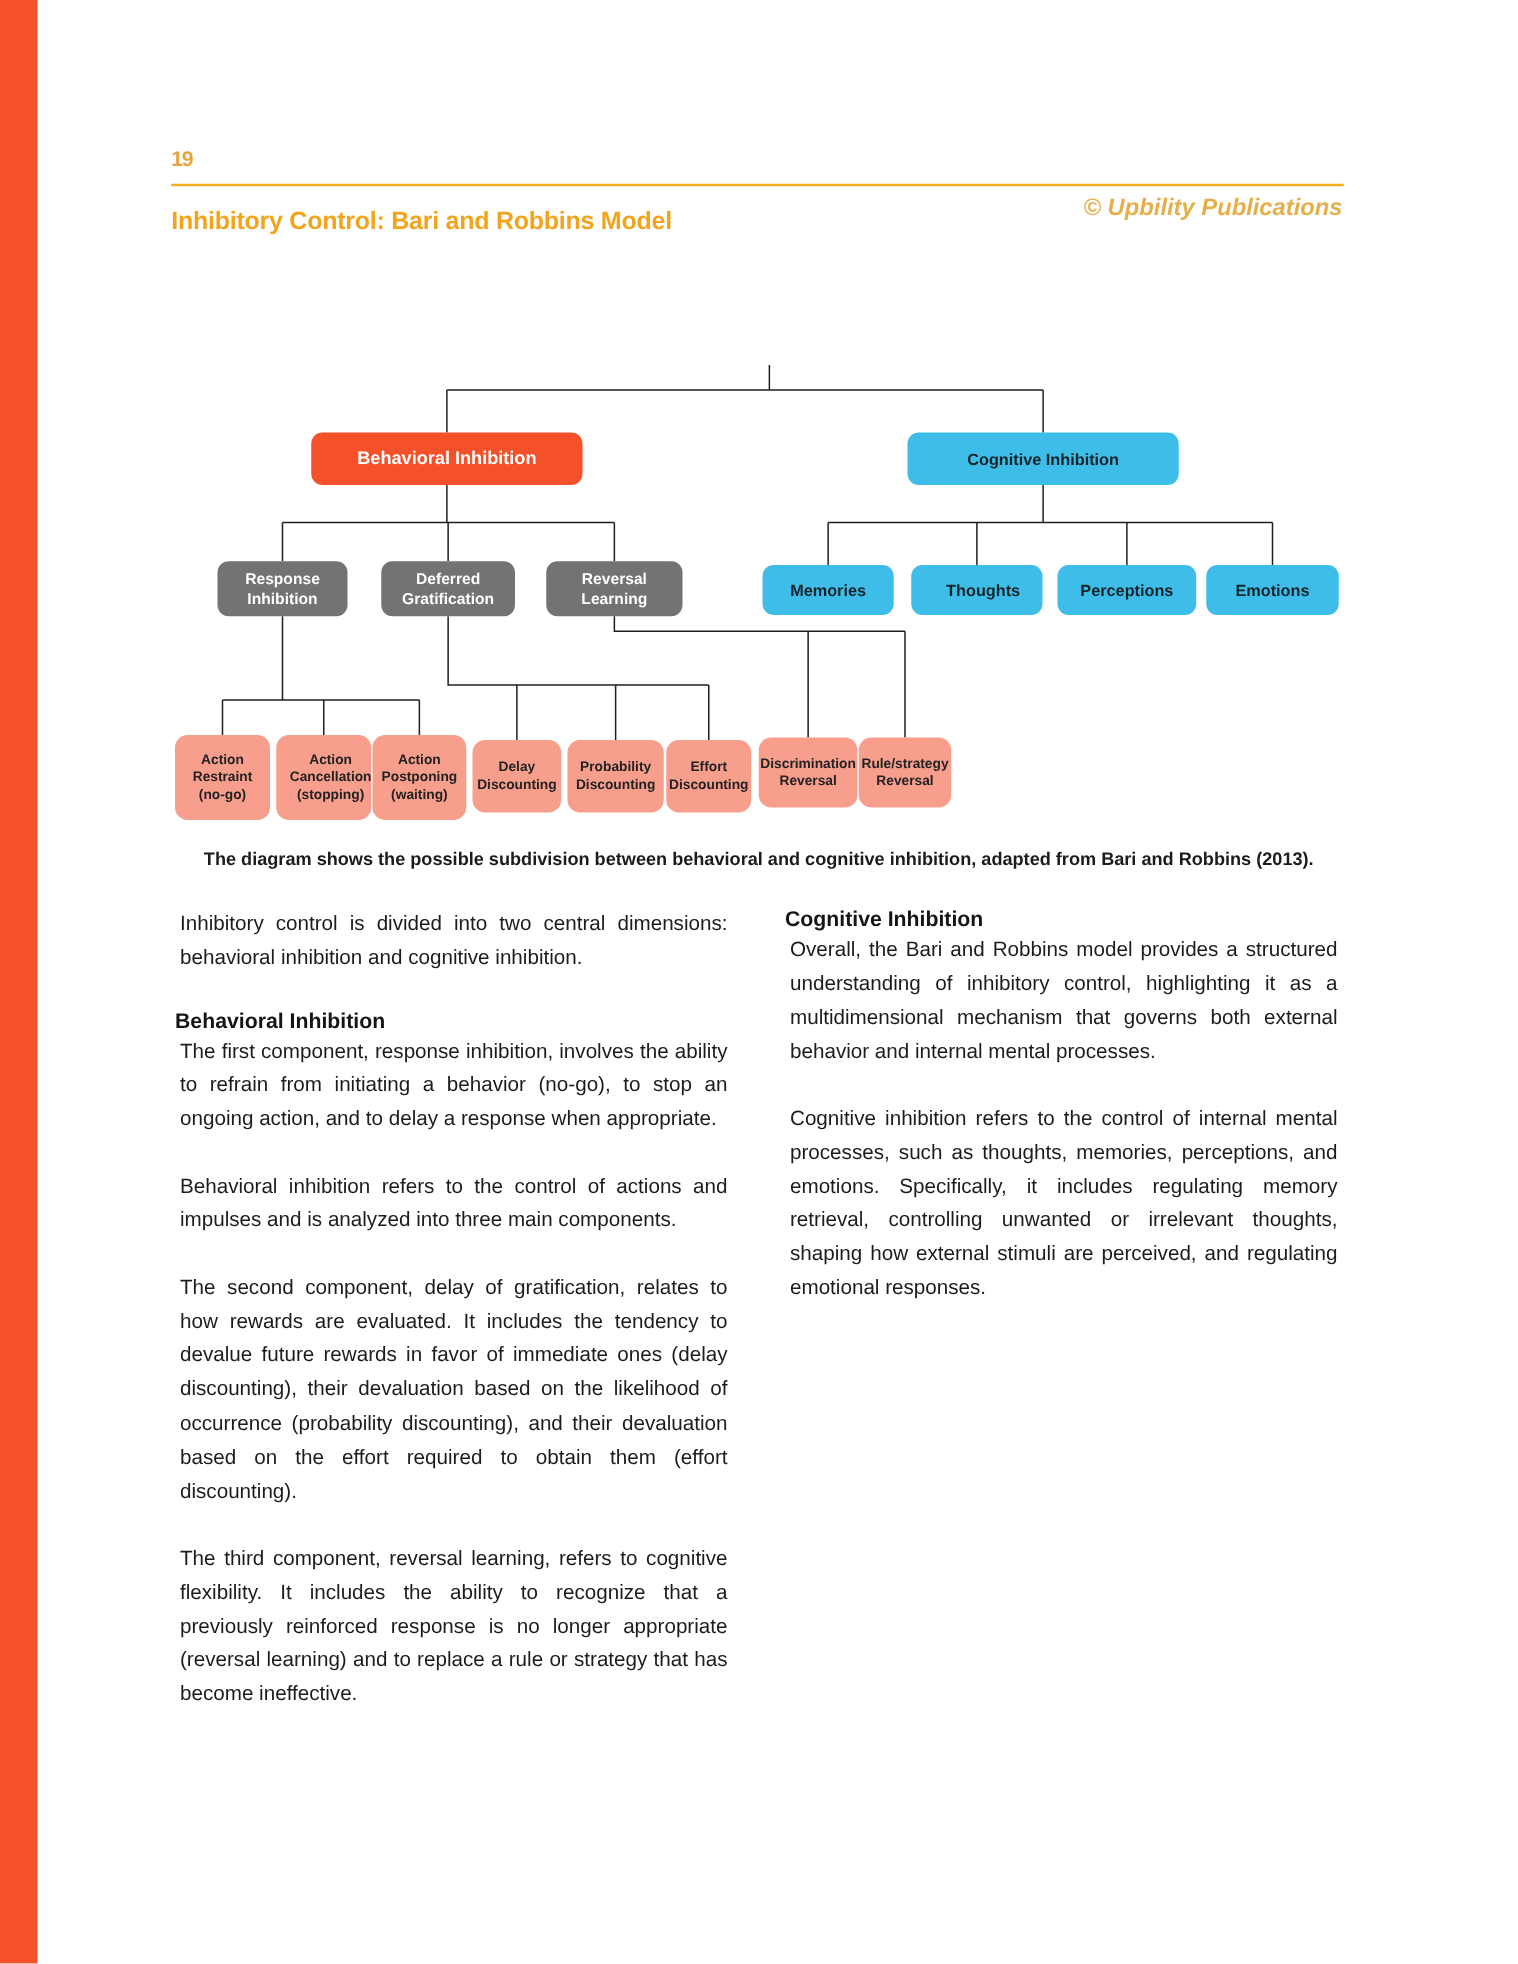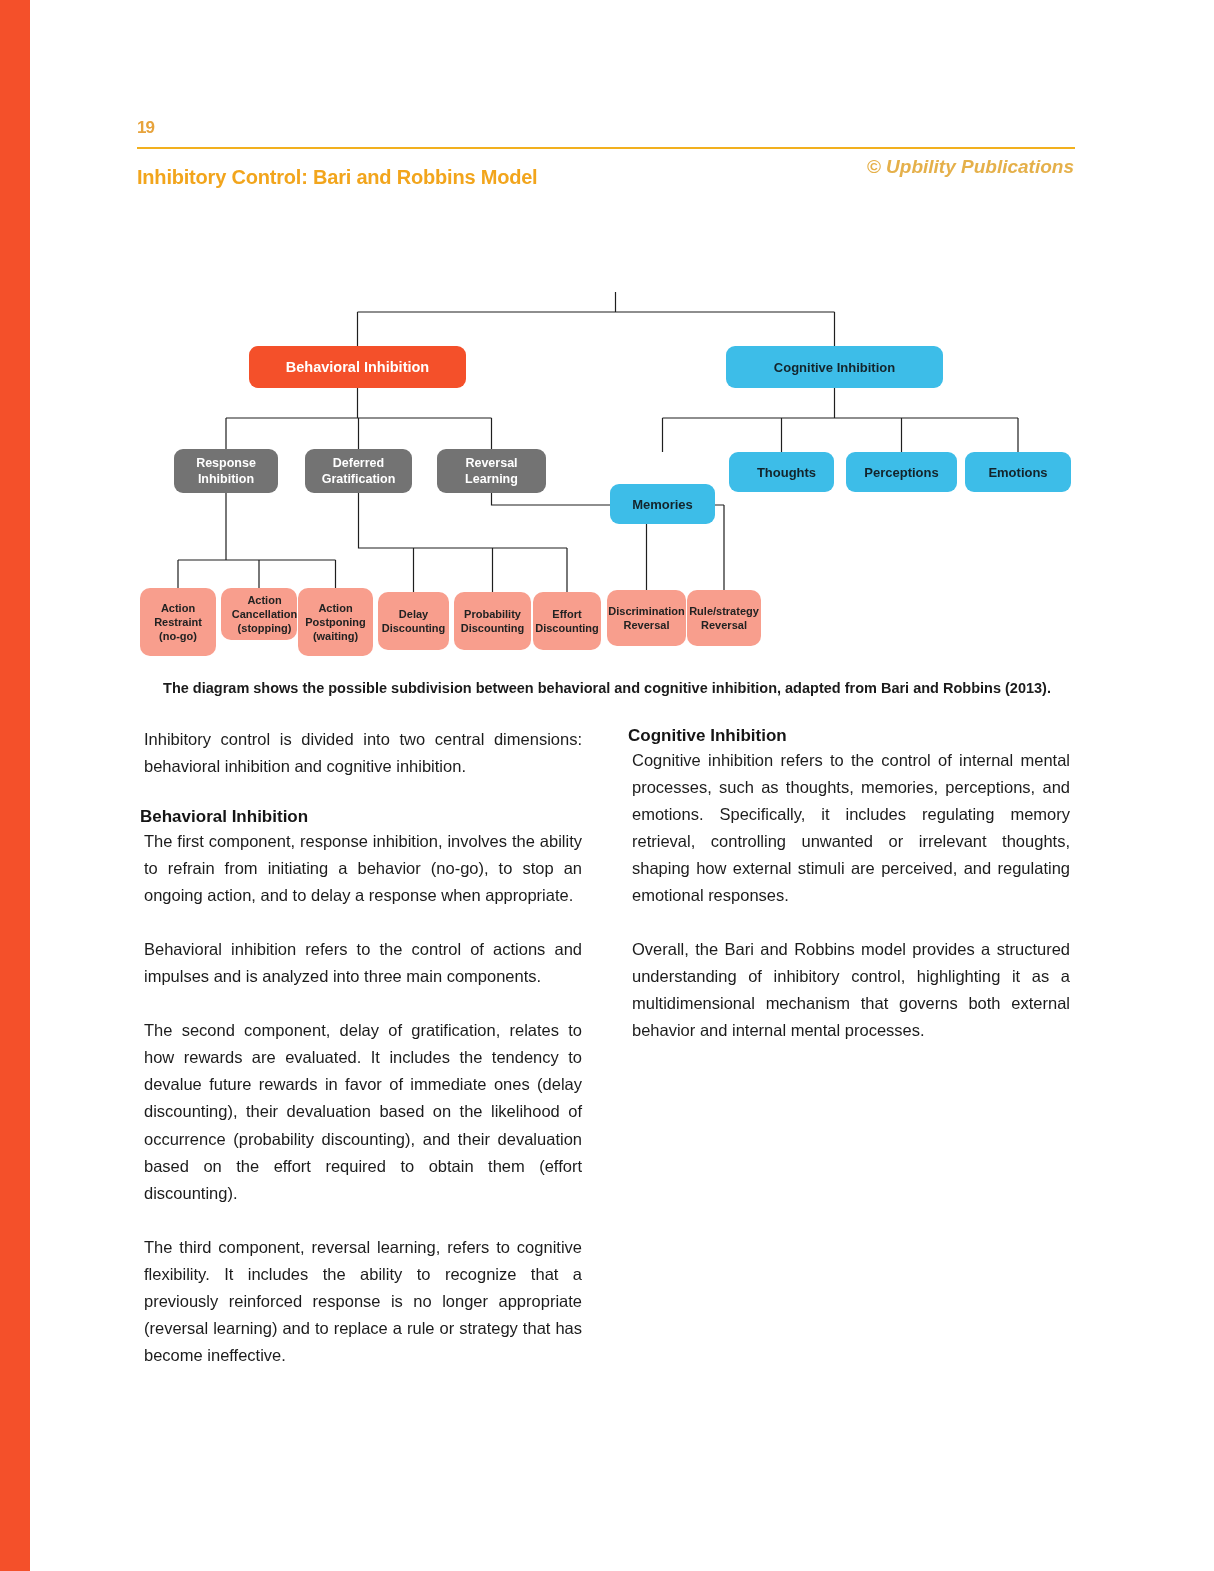--- a/index.html
+++ b/index.html
@@ -76,26 +76,26 @@
   .node.red-sm{ background: #737373; color: #ffffff; font-weight: 600; font-size: 12.5px; line-height: 1.3; }
   .node.blue  { background: #3DBDE8; color: #13242b; font-weight: 600; font-size: 13px; }
   .node.pink  { background: #F89E8D; color: #222222; font-weight: 600; font-size: 11px; line-height: 1.3; border-radius: 10px; }
   
   .n-root        { left: 472px; top: 12px;  width: 287px; height: 40px; }
   .n-behavioral  { left: 249px; top: 106px; width: 217px; height: 42px; }
   .n-cognitive   { left: 726px; top: 106px; width: 217px; height: 42px; }
   .n-resp        { left: 174px; top: 209px; width: 104px; height: 44px; }
   .n-defer       { left: 305px; top: 209px; width: 107px; height: 44px; }
   .n-reversal    { left: 437px; top: 209px; width: 109px; height: 44px; }
-  .n-memories    { left: 610px; top: 212px; width: 105px; height: 40px; margin-top: 32px; }
+  .n-memories    { left: 610px; top: 212px; width: 105px; height: 40px; }
   .n-thoughts    { left: 729px; top: 212px; width: 105px; height: 40px; padding-left: 14px; }
   .n-perceptions { left: 846px; top: 212px; width: 111px; height: 40px; }
   .n-emotions    { left: 965px; top: 212px; width: 106px; height: 40px; }
   .n-restraint   { left: 140px; top: 348px; width: 76px; height: 68px; }
-  .n-cancel      { left: 221px; top: 348px; width: 76px; height: 52px; padding-left: 15px; }
+  .n-cancel      { left: 221px; top: 348px; width: 76px; height: 68px; padding-left: 15px; }
   .n-postpone    { left: 298px; top: 348px; width: 75px; height: 68px; }
   .n-delay       { left: 378px; top: 352px; width: 71px; height: 58px; }
   .n-probability { left: 454px; top: 352px; width: 77px; height: 58px; }
   .n-effort      { left: 533px; top: 352px; width: 68px; height: 58px; }
   .n-discrim     { left: 607px; top: 350px; width: 79px; height: 56px; }
   .n-rule        { left: 687px; top: 350px; width: 74px; height: 56px; }
   .diagram-caption {
     position: absolute;
     left: 140px; top: 440px;
     width: 934px;
@@ -186,18 +186,18 @@
     <div class="col">
       <p class="para">Inhibitory control is divided into two central dimensions: behavioral inhibition and cognitive inhibition.</p>
       <h2 class="section-heading">Behavioral Inhibition</h2>
       <p class="para">The first component, response inhibition, involves the ability to refrain from initiating a behavior (no-go), to stop an ongoing action, and to delay a response when appropriate.</p>
       <p class="para">Behavioral inhibition refers to the control of actions and impulses and is analyzed into three main components.</p>
       <p class="para">The second component, delay of gratification, relates to how rewards are evaluated. It includes the tendency to devalue future rewards in favor of immediate ones (delay discounting), their devaluation based on the likelihood of occurrence (probability discounting), and their devaluation based on the effort required to obtain them (effort discounting).</p>
       <p class="para">The third component, reversal learning, refers to cognitive flexibility. It includes the ability to recognize that a previously reinforced response is no longer appropriate (reversal learning) and to replace a rule or strategy that has become ineffective.</p>
     </div>
     <div class="col">
       <h2 class="section-heading">Cognitive Inhibition</h2>
+      <p class="para">Overall, the Bari and Robbins model provides a structured understanding of inhibitory control, highlighting it as a multidimensional mechanism that governs both external behavior and internal mental processes.</p>
       <p class="para">Cognitive inhibition refers to the control of internal mental processes, such as thoughts, memories, perceptions, and emotions. Specifically, it includes regulating memory retrieval, controlling unwanted or irrelevant thoughts, shaping how external stimuli are perceived, and regulating emotional responses.</p>
-      <p class="para">Overall, the Bari and Robbins model provides a structured understanding of inhibitory control, highlighting it as a multidimensional mechanism that governs both external behavior and internal mental processes.</p>
     </div>
   </section>
 
 </div>
 
 </body></html>

